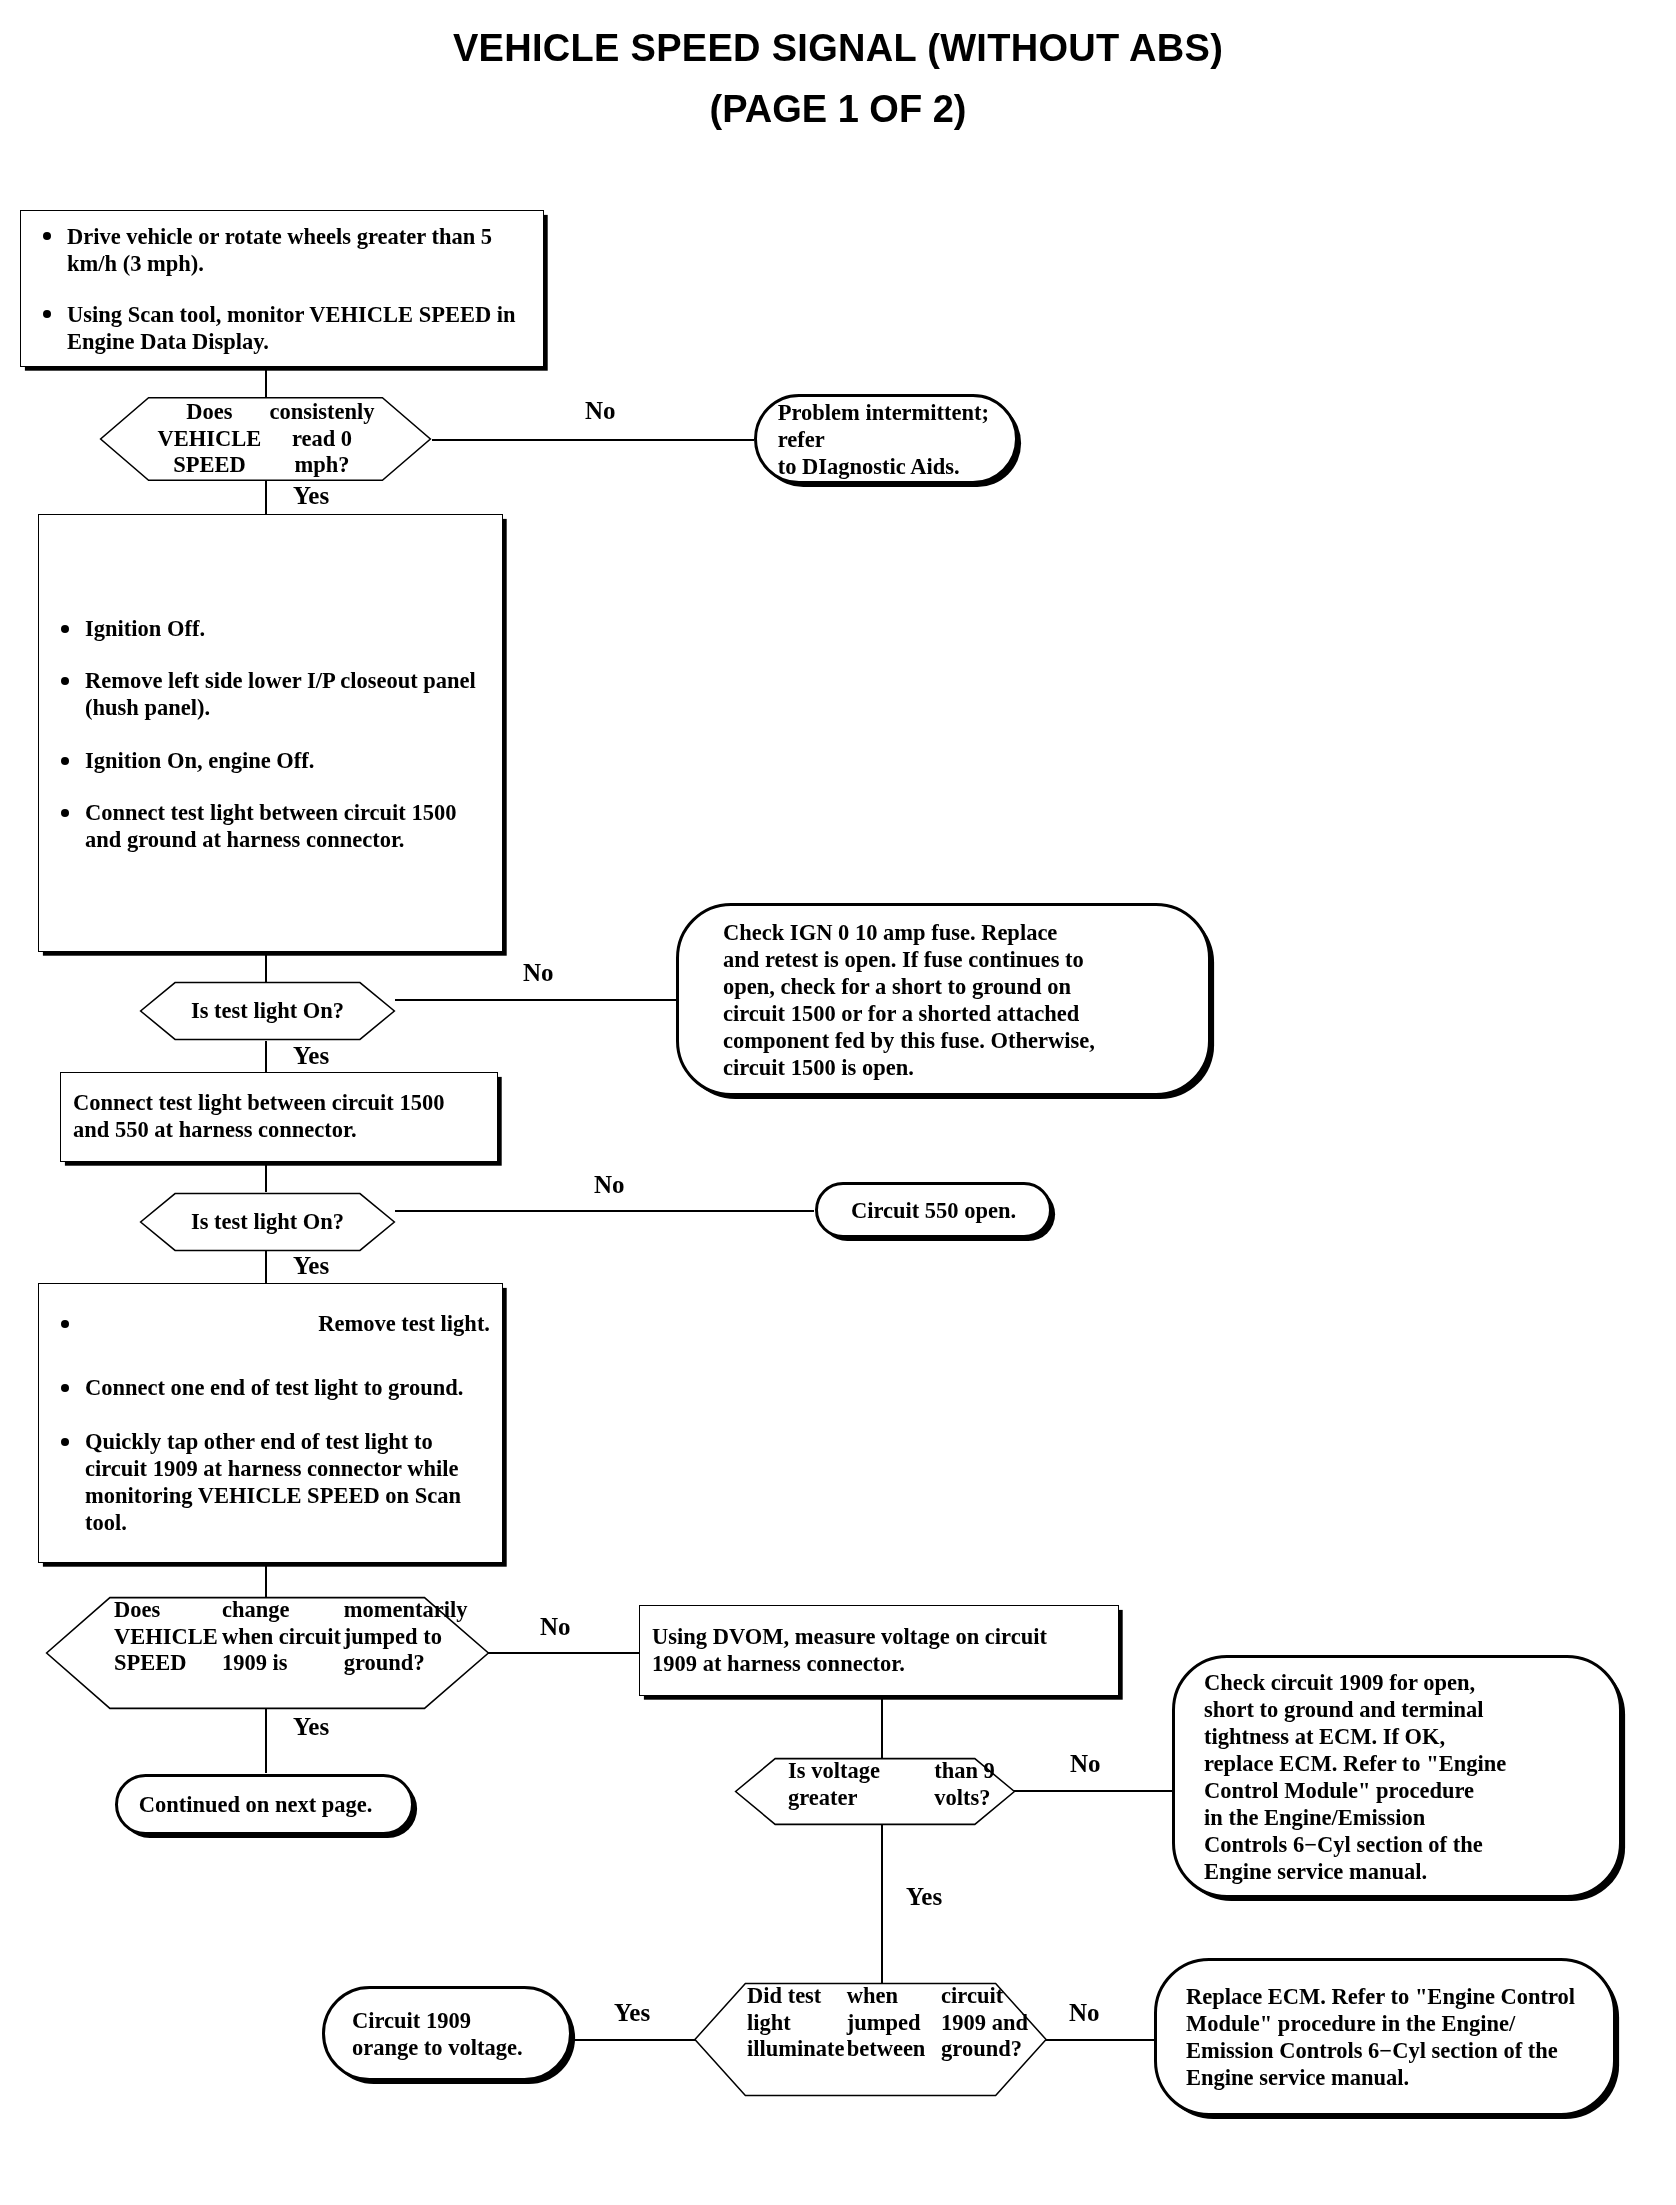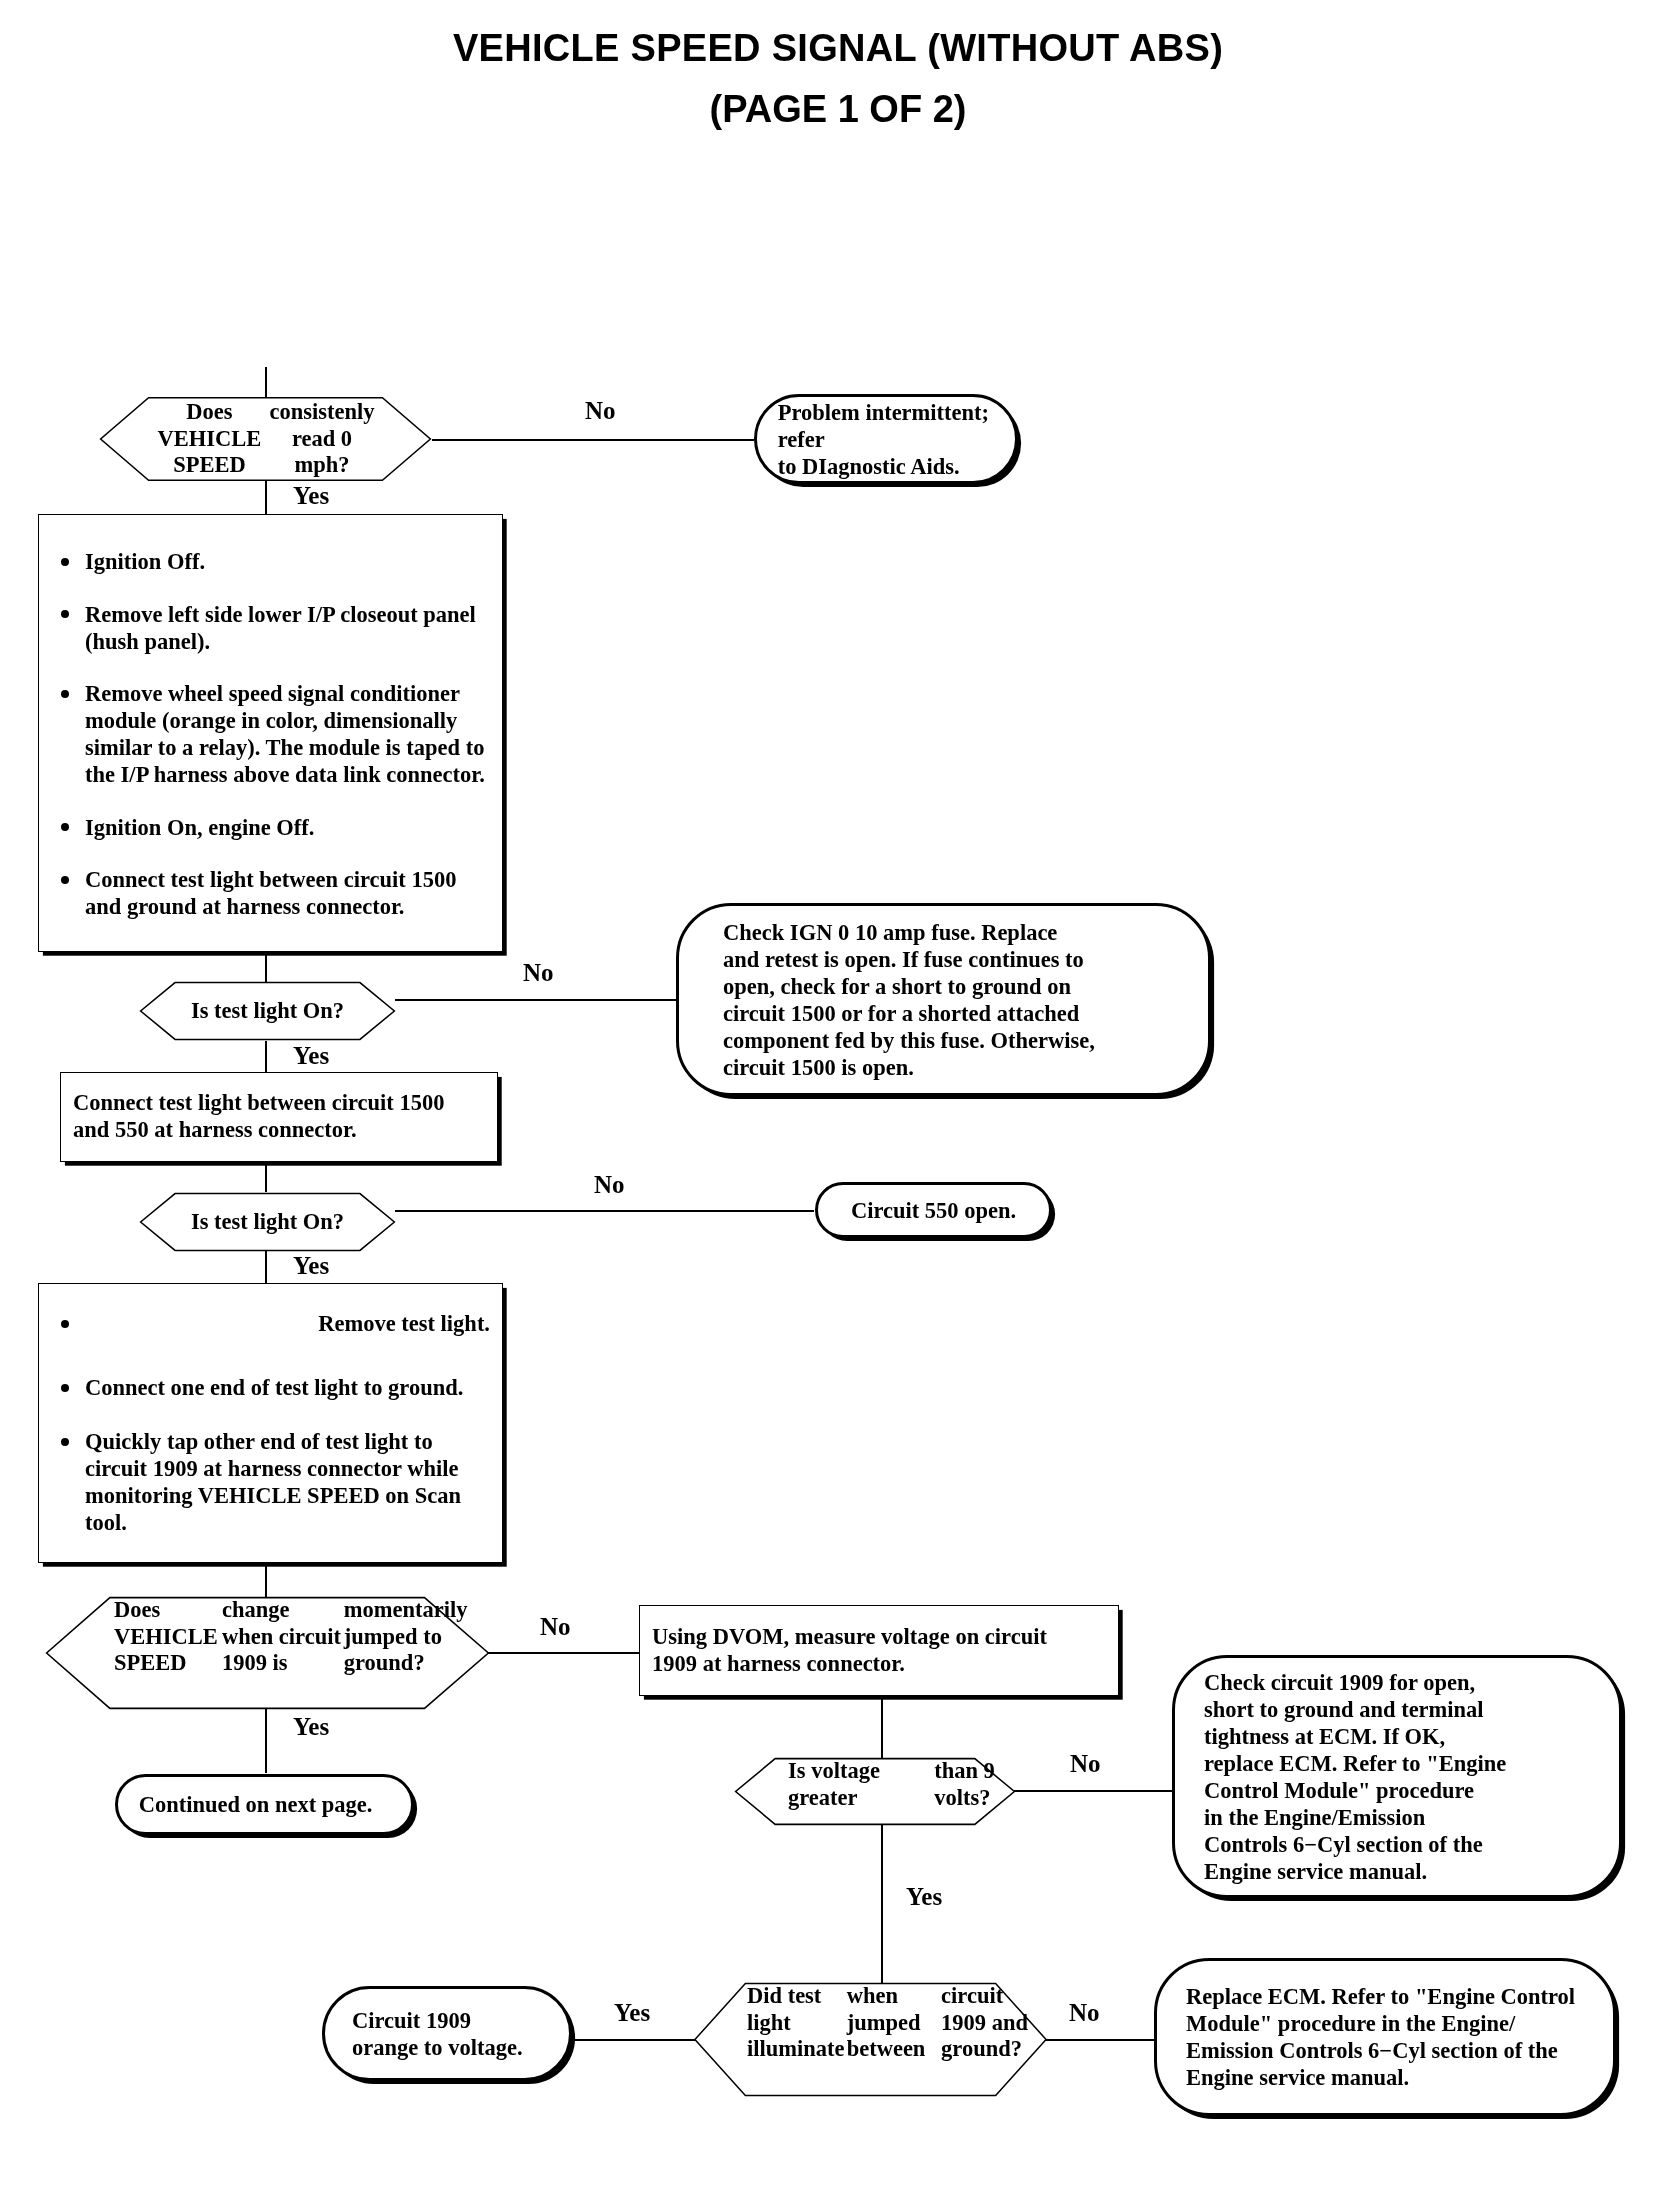--- a/index.html
+++ b/index.html
@@ -190,20 +190,28 @@
   <div class="conn v" style="left:881px; top:1696px; height:62px;"></div>
 
   <div class="conn h" style="left:1014px; top:1790px; width:158px;"></div>
 
   <div class="conn v" style="left:881px; top:1824px; height:159px;"></div>
 
   <div class="conn h" style="left:573px; top:2039px; width:146px;"></div>
 
   <div class="conn h" style="left:1045px; top:2039px; width:109px;"></div>
 
+  <div class="node proc" style="left:20px; top:210px; width:524px; height:157px;">
+    <div class="inner">
+      <ul class="bullets">
+        <li>Drive vehicle or rotate wheels greater than 5 km/h (3 mph).</li>
+        <li>Using Scan tool, monitor VEHICLE SPEED in Engine Data Display.</li>
+      </ul>
+    </div>
+  </div>
 
   <div class="node hex" style="left:100px; top:397px; width:331px; height:84px;">
     <svg width="331" height="84" viewBox="0 0 545 138">
       <polygon points="80,1 465,1 544,69 465,137 80,137 1,69" fill="#ffffff" stroke="#000000" stroke-width="2.5"></polygon>
     </svg>
     <div class="label center">
       <div>Does VEHICLE SPEED</div>
       <div>consistenly read 0 mph?</div>
     </div>
   </div>
@@ -216,21 +224,20 @@
       <div class="term-text">Problem intermittent; refer</div>
       <div class="term-text">to DIagnostic Aids.</div>
     </div>
   </div>
 
   <div class="node proc" style="left:38px; top:514px; width:465px; height:438px;">
     <div class="inner" style="padding:16px 12px;">
       <ul class="bullets" style="margin-top:2.4px;">
         <li style="margin-bottom:25.5px;">Ignition Off.</li>
         <li style="margin-bottom:25.5px;">Remove left side lower I/P closeout panel (hush panel).</li>
-        <li style="margin-bottom:25.5px;">Remove wheel speed signal conditioner module (orange in color, dimensionally similar to a relay). The module is taped to the I/P harness above data link connector.</li>
         <li style="margin-bottom:25.5px;">Ignition On, engine Off.</li>
         <li>Connect test light between circuit 1500 and ground at harness connector.</li>
       </ul>
     </div>
   </div>
 
   <div class="node hex" style="left:139px; top:982px; width:257px; height:58px;">
     <svg width="257" height="58" viewBox="0 0 422 96">
       <polygon points="58,1 364,1 421,48 364,95 58,95 1,48" fill="#ffffff" stroke="#000000" stroke-width="2.5"></polygon>
     </svg>

